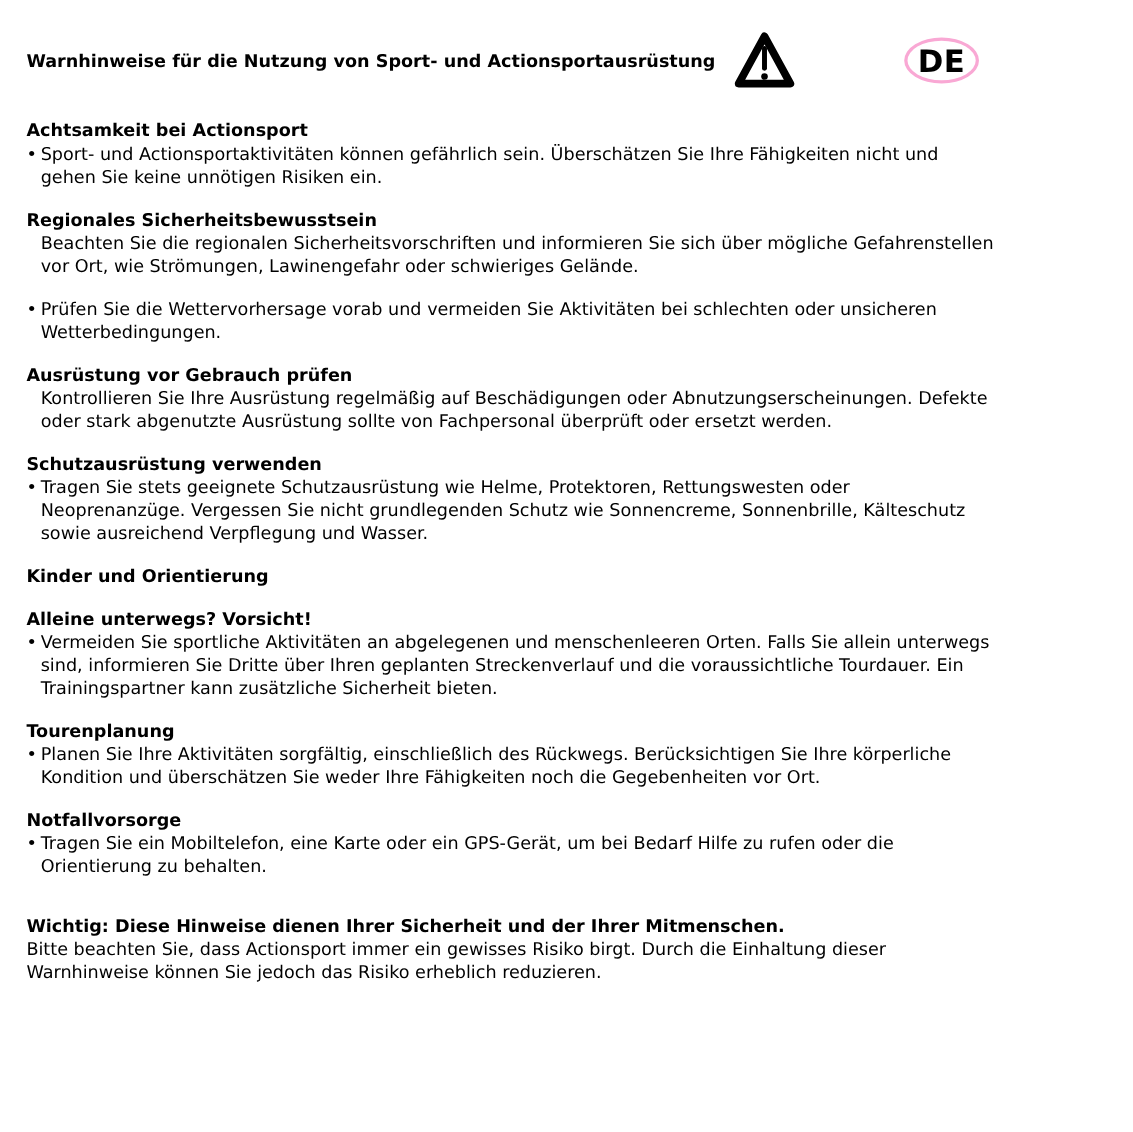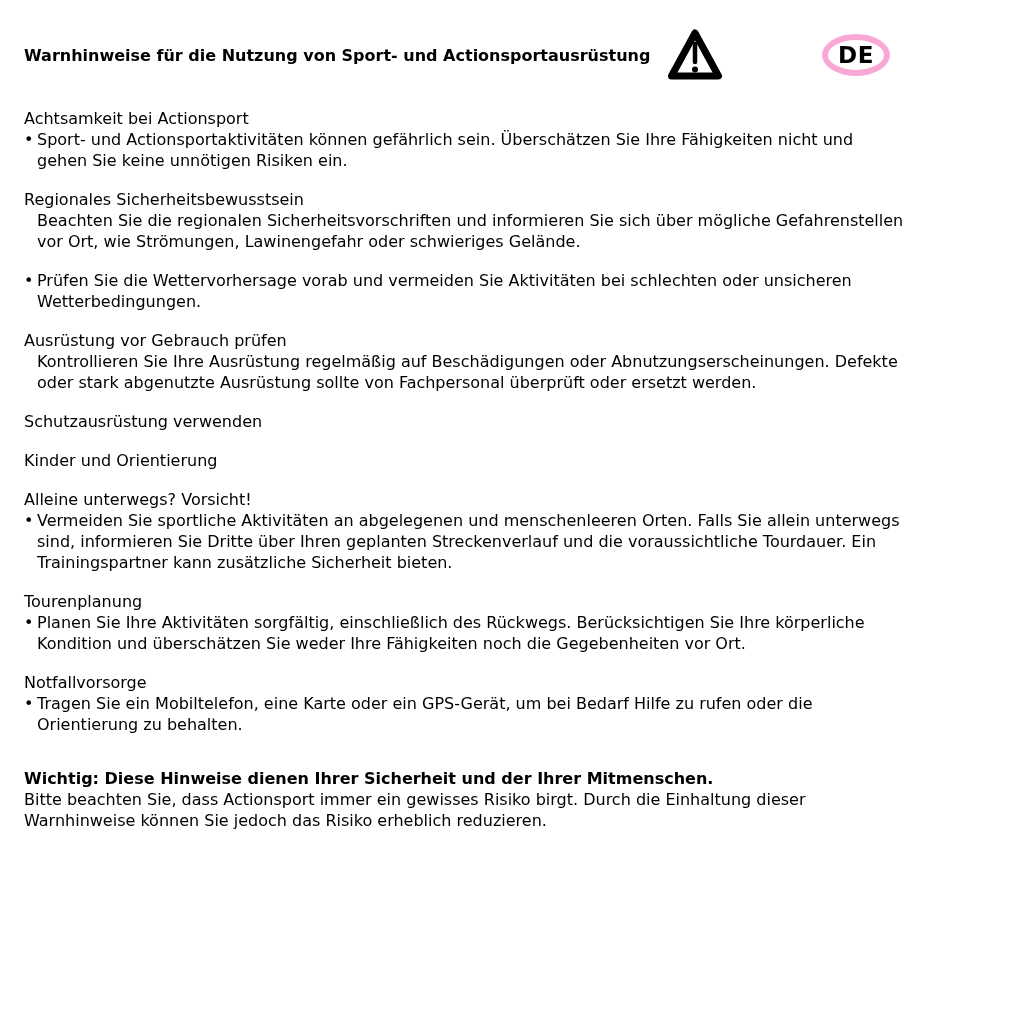--- a/index.html
+++ b/index.html
@@ -35,34 +35,34 @@
   .warning-triangle {
     margin-left: 16px;
     flex: 0 0 auto;
   }
   .lang-badge {
     margin-left: auto;
     margin-right: 18px;
     box-sizing: border-box;
     width: 68px;
     height: 42px;
-    border: 6px solid #f9a8d4;
+    border: 3px solid #f9a8d4;
     border-radius: 50%;
     display: flex;
     align-items: center;
     justify-content: center;
     font-weight: bold;
-    font-size: 23px;
+    font-size: 28px;
     letter-spacing: 0.5px;
   }
   
   .sections { margin-top: 24px; }
   .section { margin-top: 18px; }
   .section:first-child { margin-top: 0; }
-  .section-heading { font-weight: normal; }
+  .section-heading { font-weight: bold; }
   .item {
     position: relative;
     padding-left: 13px;
   }
   .item.bullet::before {
     content: "\2022";
     position: absolute;
     left: 0;
     top: 0;
   }
@@ -112,20 +112,23 @@
 
   <div class="section">
     <div class="section-heading">Ausrüstung vor Gebrauch prüfen</div>
     <div>
           <div class="item">Kontrollieren Sie Ihre Ausrüstung regelmäßig auf Beschädigungen oder Abnutzungserscheinungen. Defekte oder stark abgenutzte Ausrüstung sollte von Fachpersonal überprüft oder ersetzt werden.</div>
         </div>
   </div>
 
   <div class="section">
     <div class="section-heading">Schutzausrüstung verwenden</div>
+    <div>
+          <div class="item bullet">Tragen Sie stets geeignete Schutzausrüstung wie Helme, Protektoren, Rettungswesten oder Neoprenanzüge. Vergessen Sie nicht grundlegenden Schutz wie Sonnencreme, Sonnenbrille, Kälteschutz sowie ausreichend Verpflegung und Wasser.</div>
+        </div>
   </div>
 
   <div class="section">
     <div class="section-heading">Kinder und Orientierung</div>
   </div>
 
   <div class="section">
     <div class="section-heading">Alleine unterwegs? Vorsicht!</div>
     <div>
           <div class="item bullet">Vermeiden Sie sportliche Aktivitäten an abgelegenen und menschenleeren Orten. Falls Sie allein unterwegs sind, informieren Sie Dritte über Ihren geplanten Streckenverlauf und die voraussichtliche Tourdauer. Ein Trainingspartner kann zusätzliche Sicherheit bieten.</div>

